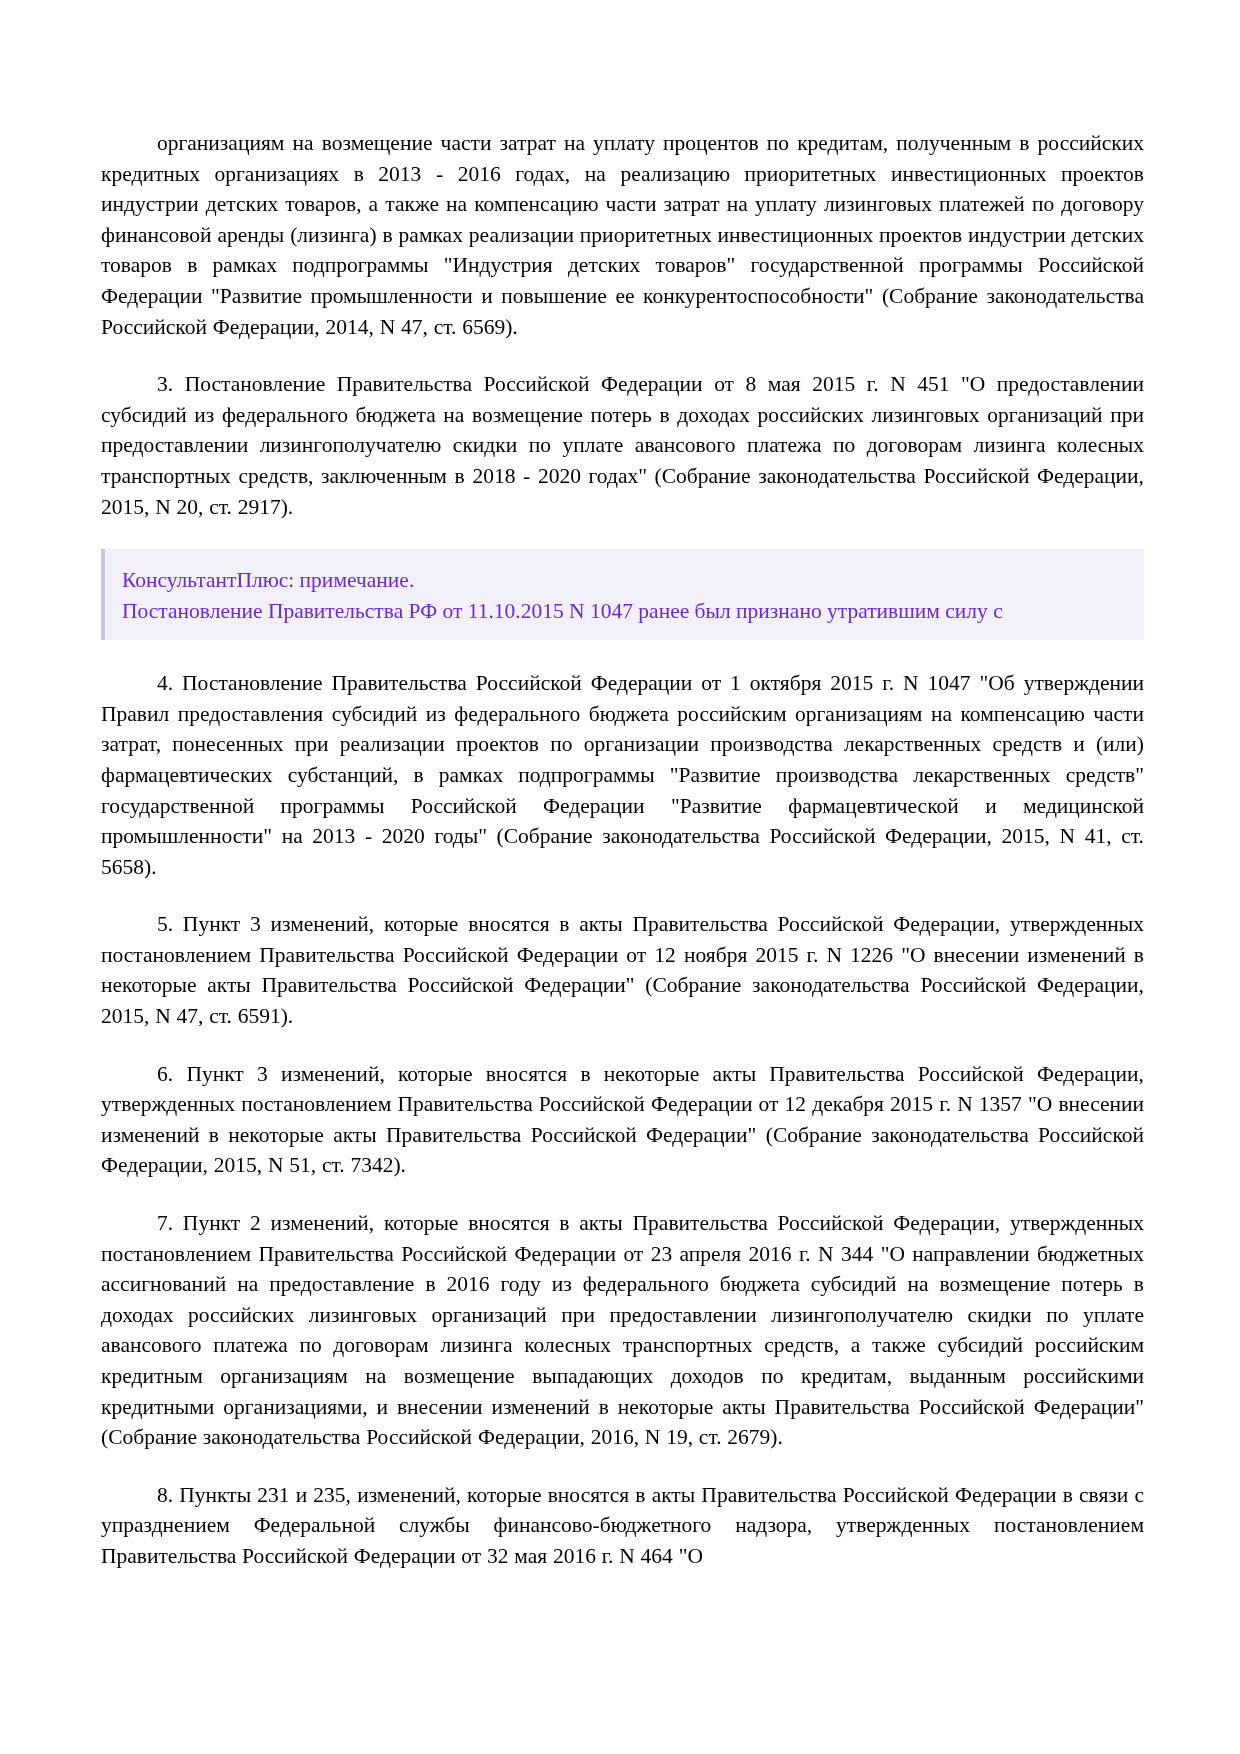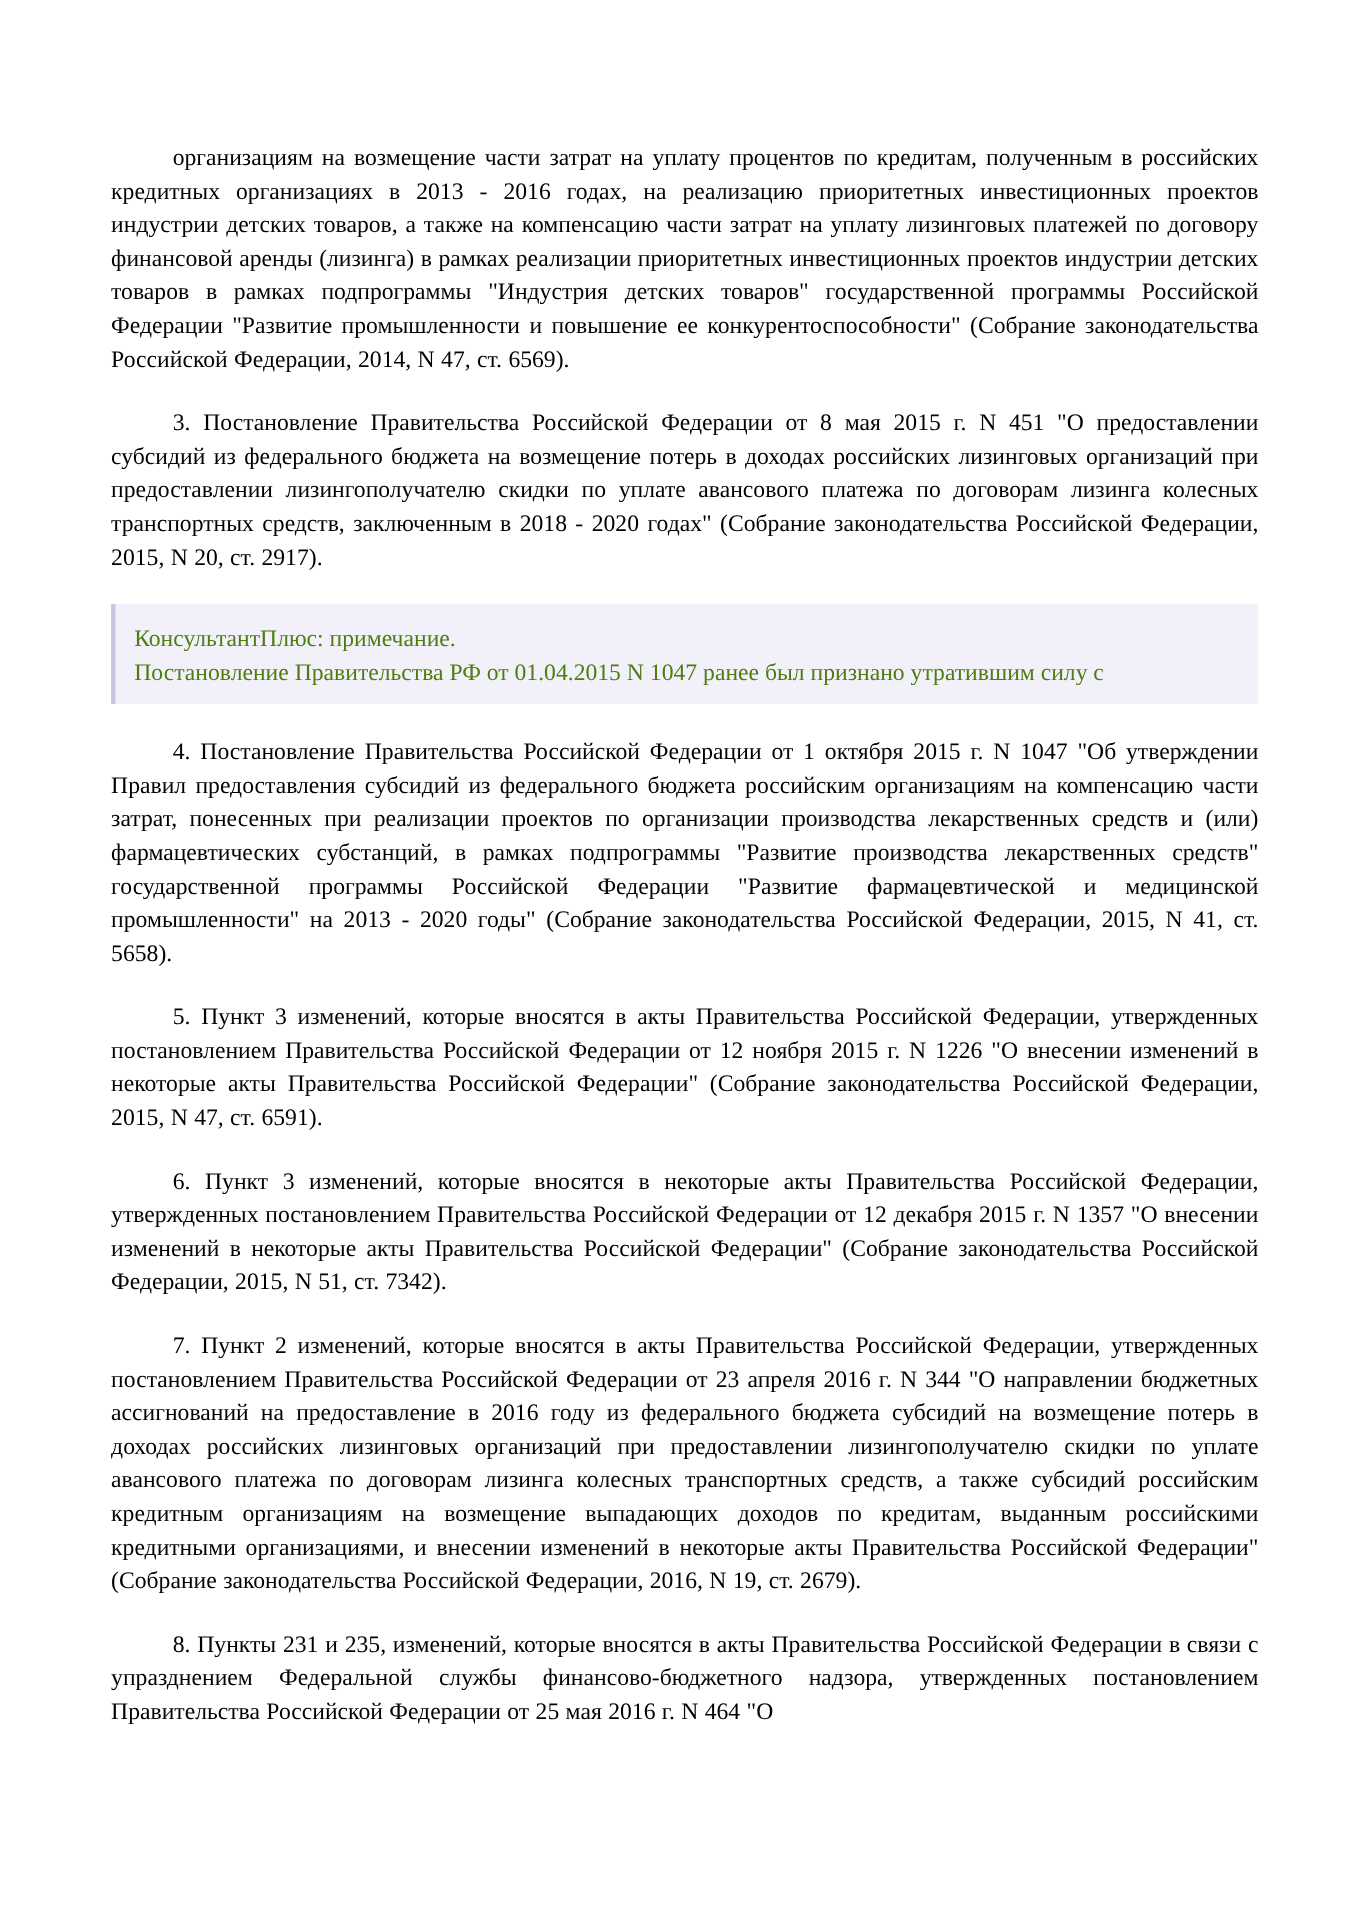--- a/index.html
+++ b/index.html
@@ -41,46 +41,46 @@
     background: #f2f1f9;
     border-left: 4px solid #c9c6e4;
     margin: 0 0 28px 0;
     padding: 16px 14px 14px 17px;
     box-sizing: border-box;
     width: 1043px;
   }
   .note-line {
     font-size: 21.5px;
     line-height: 30.5px;
-    color: #4d7c0f;
+    color: #6d28d9;
     text-align: left;
     text-indent: 0;
     margin: 0;
     white-space: normal;
   }
 </style>
 </head>
 <body>
 
 <div class="page">
   <div class="doc-body">
 
     <p class="para">организациям на возмещение части затрат на уплату процентов по кредитам, полученным в российских кредитных организациях в 2013 - 2016 годах, на реализацию приоритетных инвестиционных проектов индустрии детских товаров, а также на компенсацию части затрат на уплату лизинговых платежей по договору финансовой аренды (лизинга) в рамках реализации приоритетных инвестиционных проектов индустрии детских товаров в рамках подпрограммы "Индустрия детских товаров" государственной программы Российской Федерации "Развитие промышленности и повышение ее конкурентоспособности" (Собрание законодательства Российской Федерации, 2014, N 47, ст. 6569).</p>
 
     <p class="para">3. Постановление Правительства Российской Федерации от 8 мая 2015 г. N 451 "О предоставлении субсидий из федерального бюджета на возмещение потерь в доходах российских лизинговых организаций при предоставлении лизингополучателю скидки по уплате авансового платежа по договорам лизинга колесных транспортных средств, заключенным в 2018 - 2020 годах" (Собрание законодательства Российской Федерации, 2015, N 20, ст. 2917).</p>
 
     <div class="note-box">
       <div class="note-line">КонсультантПлюс: примечание.</div>
-      <div class="note-line">Постановление Правительства РФ от 01.04.2015 N 1047 ранее был признано утратившим силу с</div>
+      <div class="note-line">Постановление Правительства РФ от 11.10.2015 N 1047 ранее был признано утратившим силу с</div>
     </div>
 
     <p class="para">4. Постановление Правительства Российской Федерации от 1 октября 2015 г. N 1047 "Об утверждении Правил предоставления субсидий из федерального бюджета российским организациям на компенсацию части затрат, понесенных при реализации проектов по организации производства лекарственных средств и (или) фармацевтических субстанций, в рамках подпрограммы "Развитие производства лекарственных средств" государственной программы Российской Федерации "Развитие фармацевтической и медицинской промышленности" на 2013 - 2020 годы" (Собрание законодательства Российской Федерации, 2015, N 41, ст. 5658).</p>
 
     <p class="para">5. Пункт 3 изменений, которые вносятся в акты Правительства Российской Федерации, утвержденных постановлением Правительства Российской Федерации от 12 ноября 2015 г. N 1226 "О внесении изменений в некоторые акты Правительства Российской Федерации" (Собрание законодательства Российской Федерации, 2015, N 47, ст. 6591).</p>
 
     <p class="para">6. Пункт 3 изменений, которые вносятся в некоторые акты Правительства Российской Федерации, утвержденных постановлением Правительства Российской Федерации от 12 декабря 2015 г. N 1357 "О внесении изменений в некоторые акты Правительства Российской Федерации" (Собрание законодательства Российской Федерации, 2015, N 51, ст. 7342).</p>
 
     <p class="para">7. Пункт 2 изменений, которые вносятся в акты Правительства Российской Федерации, утвержденных постановлением Правительства Российской Федерации от 23 апреля 2016 г. N 344 "О направлении бюджетных ассигнований на предоставление в 2016 году из федерального бюджета субсидий на возмещение потерь в доходах российских лизинговых организаций при предоставлении лизингополучателю скидки по уплате авансового платежа по договорам лизинга колесных транспортных средств, а также субсидий российским кредитным организациям на возмещение выпадающих доходов по кредитам, выданным российскими кредитными организациями, и внесении изменений в некоторые акты Правительства Российской Федерации" (Собрание законодательства Российской Федерации, 2016, N 19, ст. 2679).</p>
 
-    <p class="para">8. Пункты 231 и 235, изменений, которые вносятся в акты Правительства Российской Федерации в связи с упразднением Федеральной службы финансово-бюджетного надзора, утвержденных постановлением Правительства Российской Федерации от 25 мая 2016 г. N 464 "О</p>
+    <p class="para">8. Пункты 231 и 235, изменений, которые вносятся в акты Правительства Российской Федерации в связи с упразднением Федеральной службы финансово-бюджетного надзора, утвержденных постановлением Правительства Российской Федерации от 32 мая 2016 г. N 464 "О</p>
 
   </div>
 </div>
 
 </body></html>

